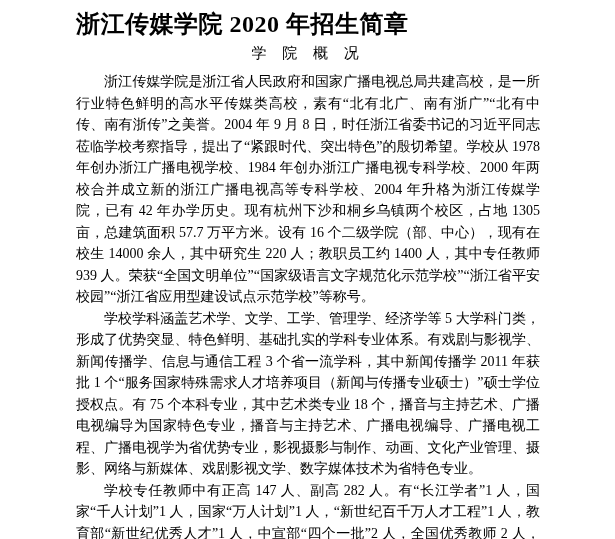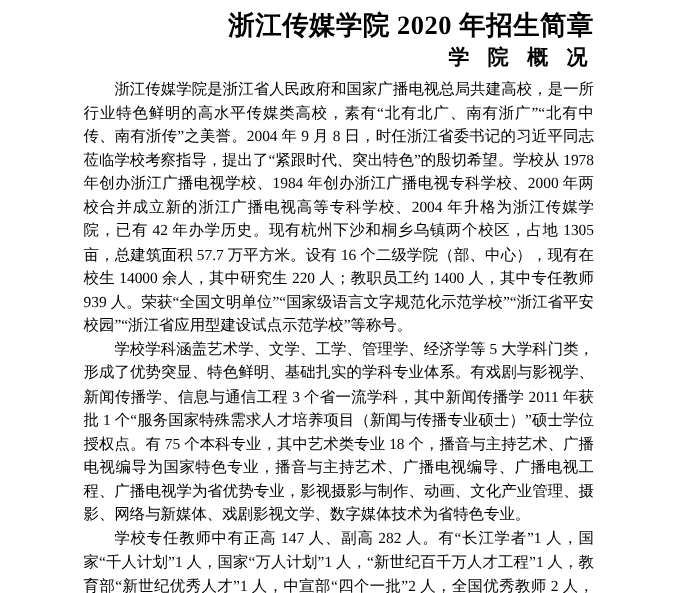--- a/index.html
+++ b/index.html
@@ -19,30 +19,30 @@
     padding: 8px 75px 0 76px;
     background: #ffffff;
     color: #000000;
     font-family: "Liberation Serif", "DejaVu Serif", serif;
   }
   .doc-title {
     margin: 0;
     font-size: 24px;
     font-weight: 700;
     line-height: 32px;
-    text-align: right;
+    text-align: left;
     white-space: nowrap;
     letter-spacing: 0.5px;
   }
   .section-heading {
     margin: 3px 0 8px 0;
-    font-size: 19px;
-    font-weight: 700;
+    font-size: 15px;
+    font-weight: 400;
     line-height: 20px;
-    text-align: right;
+    text-align: center;
     letter-spacing: 6px;
   }
   .doc-body p {
     margin: 0;
     font-size: 14px;
     line-height: 21.5px;
     text-align: justify;
     text-indent: 2em;
   }
 </style>

